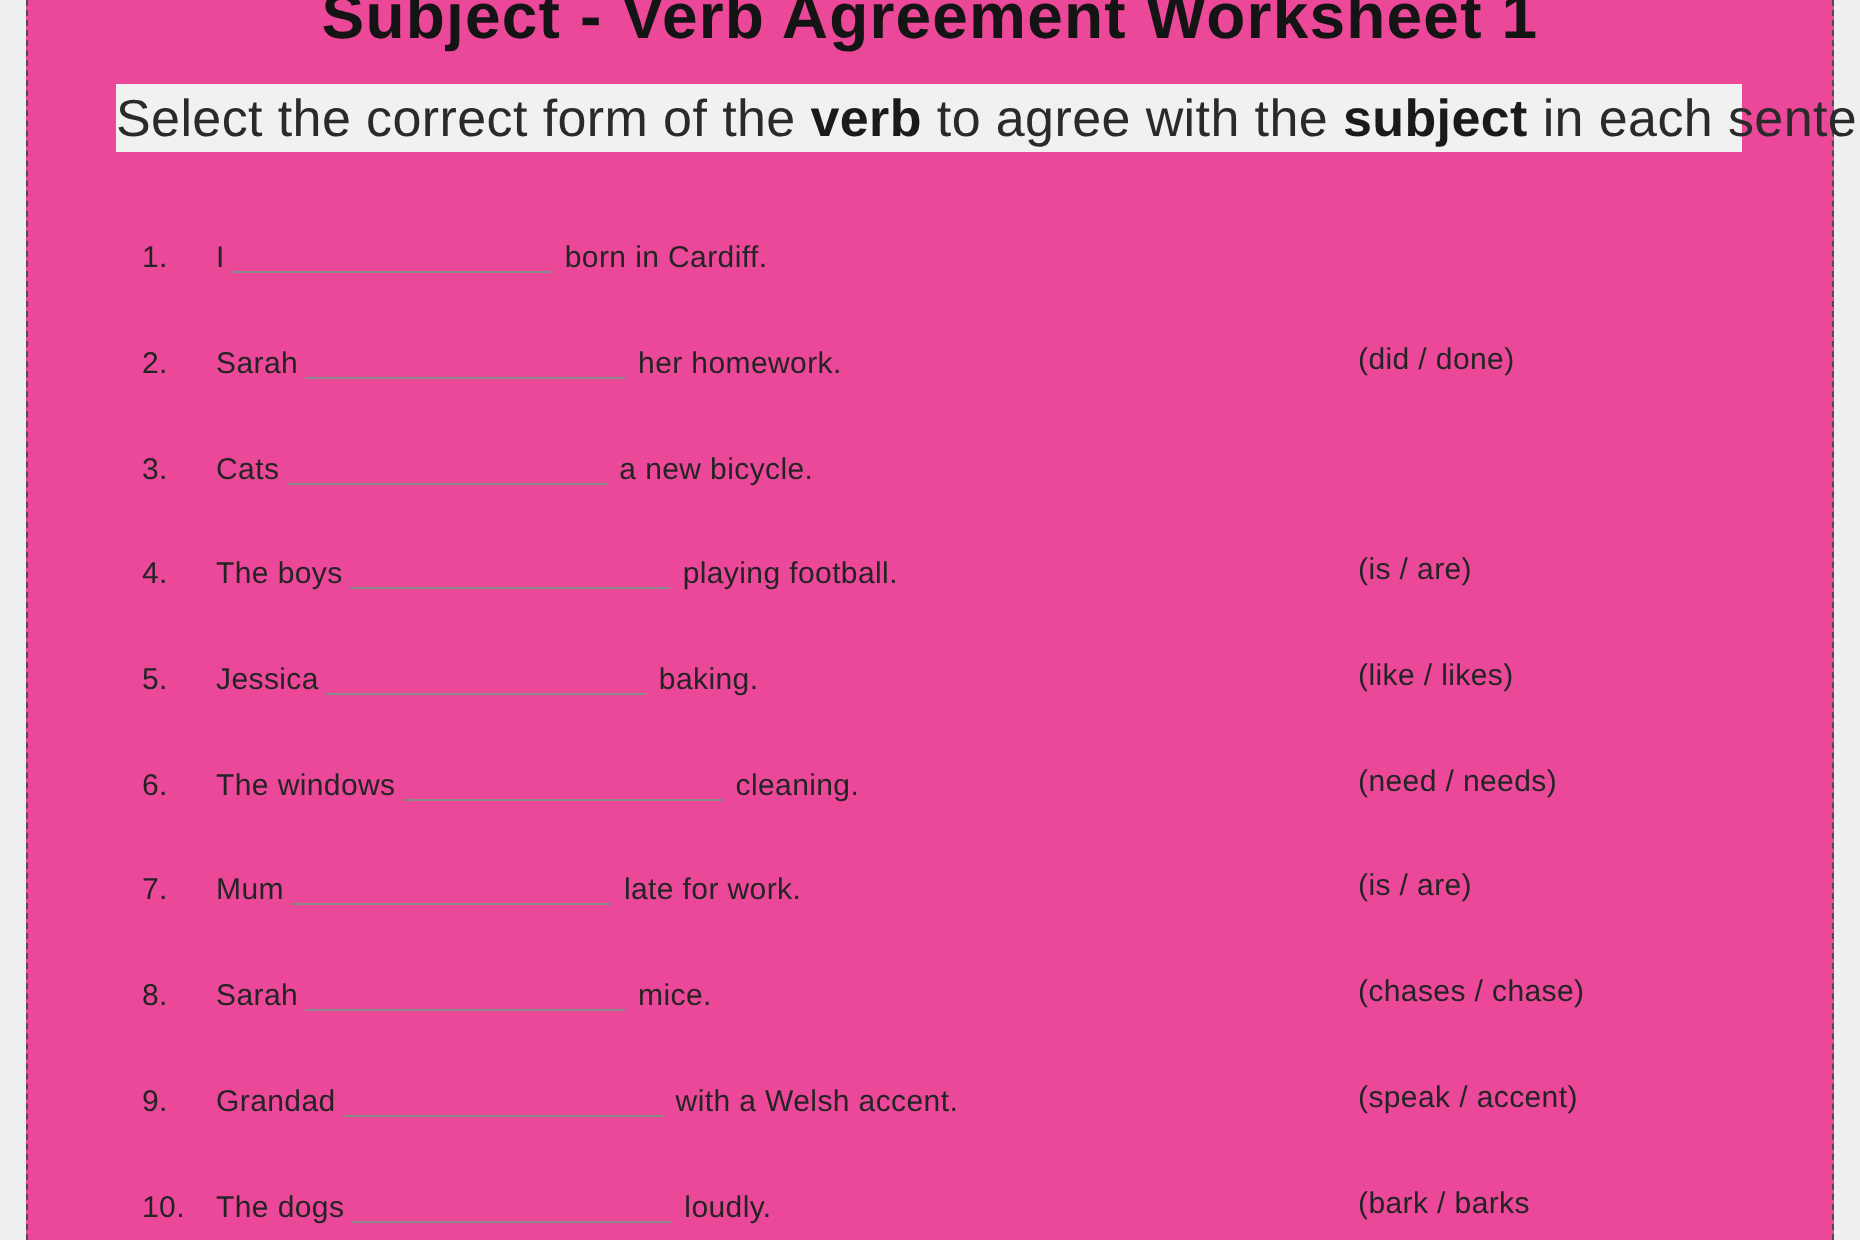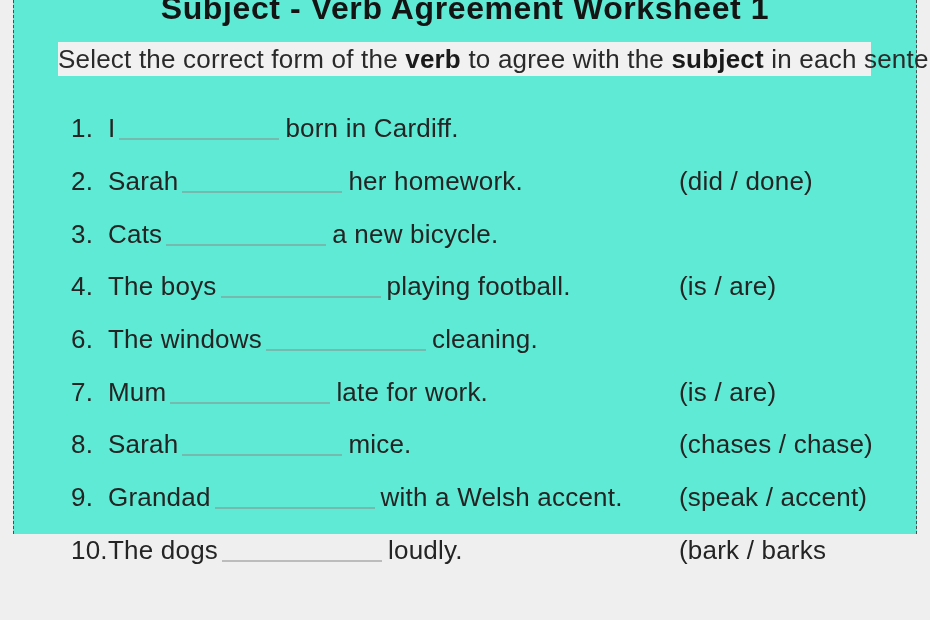--- a/index.html
+++ b/index.html
@@ -5,22 +5,22 @@
   html, body {
     margin: 0; padding: 0;
     width: 930px; height: 620px;
     overflow: hidden;
     background: #efefef;
     font-family: "Liberation Sans", "DejaVu Sans", sans-serif;
   }
   .page {
     position: absolute;
     left: 13px; top: 0;
-    width: 904px; height: 534px;
-    background: #5eead4;
+    width: 904px; height: 620px;
+    background: #ec4899;
     border-left: 1px dashed #4d4d4d;
     border-right: 1px dashed #4d4d4d;
     box-sizing: border-box;
   }
   .title {
     position: absolute;
     top: -10px; left: 0; right: 0;
     text-align: center;
     font-size: 32px;
     font-weight: 700;
@@ -42,21 +42,21 @@
   }
   .instruction b { color: #1a1a1a; }
   .items {
     position: absolute;
     top: 102px; left: 57px;
     width: 847px;
   }
   .row {
     position: relative;
     height: 52.7px;
-    font-size: 26px;
+    font-size: 15px;
     letter-spacing: 0.2px;
     color: #242424;
     white-space: nowrap;
   }
   .row-inner {
     position: absolute;
     top: 50%;
     transform: translateY(-50%);
     left: 0; right: 0;
   }
@@ -109,24 +109,31 @@
       </div>
     </div>
 
     <div class="row">
       <div class="row-inner">
         <span class="num">4.</span><span>The boys</span><span class="blank"></span><span>playing football.</span>
         <span class="options">(is / are)</span>
       </div>
     </div>
 
+    <div class="row">
+      <div class="row-inner">
+        <span class="num">5.</span><span>Jessica</span><span class="blank"></span><span>baking.</span>
+        <span class="options">(like / likes)</span>
+      </div>
+    </div>
 
     <div class="row">
       <div class="row-inner">
         <span class="num">6.</span><span>The windows</span><span class="blank"></span><span>cleaning.</span>
+        <span class="options">(need / needs)</span>
       </div>
     </div>
 
     <div class="row">
       <div class="row-inner">
         <span class="num">7.</span><span>Mum</span><span class="blank"></span><span>late for work.</span>
         <span class="options">(is / are)</span>
       </div>
     </div>
 

